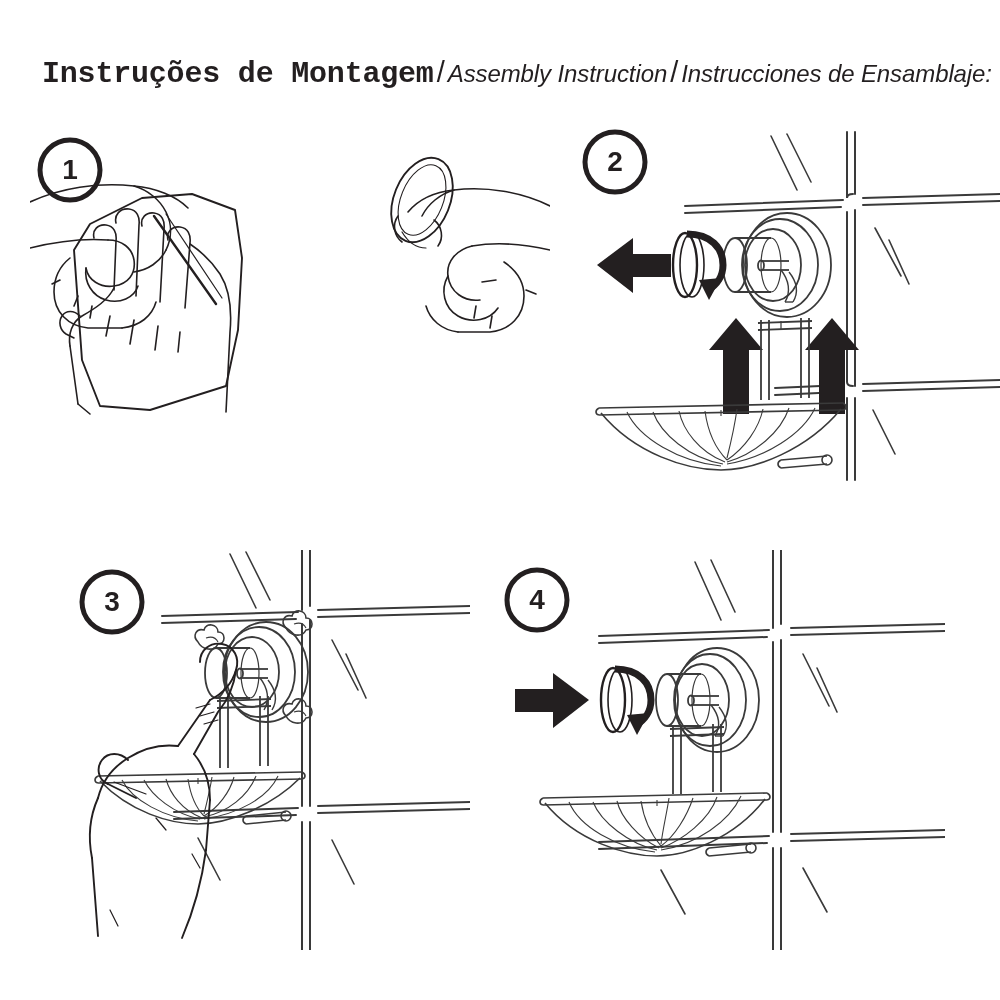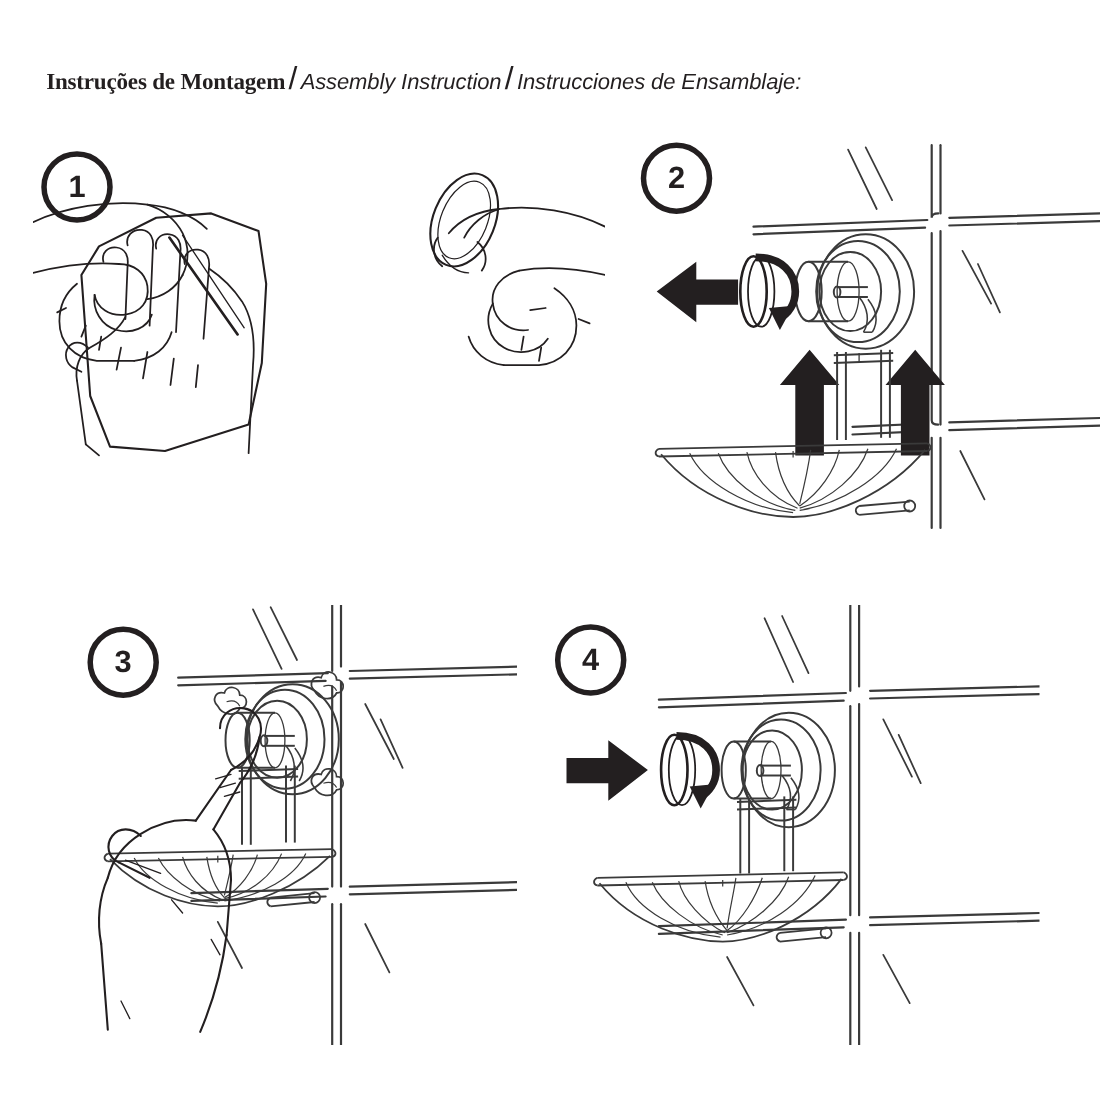--- a/index.html
+++ b/index.html
@@ -26,37 +26,37 @@
   #title-bar {
     position: absolute;
     left: 42px;
     top: 52px;
     width: 950px;
     height: 40px;
     white-space: nowrap;
     line-height: 40px;
   }
   .t-bold {
-    font-family: Liberation Serif, serif;
+    font-family: Liberation Mono, monospace;
     font-weight: bold;
-    font-size: 21px;
+    font-size: 30px;
     letter-spacing: -0.2px;
     color: #231f20;
   }
   .t-sep {
     font-family: "Liberation Sans", sans-serif;
     font-size: 29px;
     font-weight: normal;
     color: #231f20;
     padding: 0 3px;
   }
   .t-ital {
     font-family: "Liberation Sans", sans-serif;
     font-style: italic;
-    font-size: 20px;
+    font-size: 24px;
     color: #231f20;
     letter-spacing: -0.1px;
   }
 
   
   .step-panel {
     position: absolute;
   }
   #step-1 { left: 30px;  top: 120px; width: 520px; height: 300px; }
   #step-2 { left: 575px; top: 120px; width: 425px; height: 370px; }

